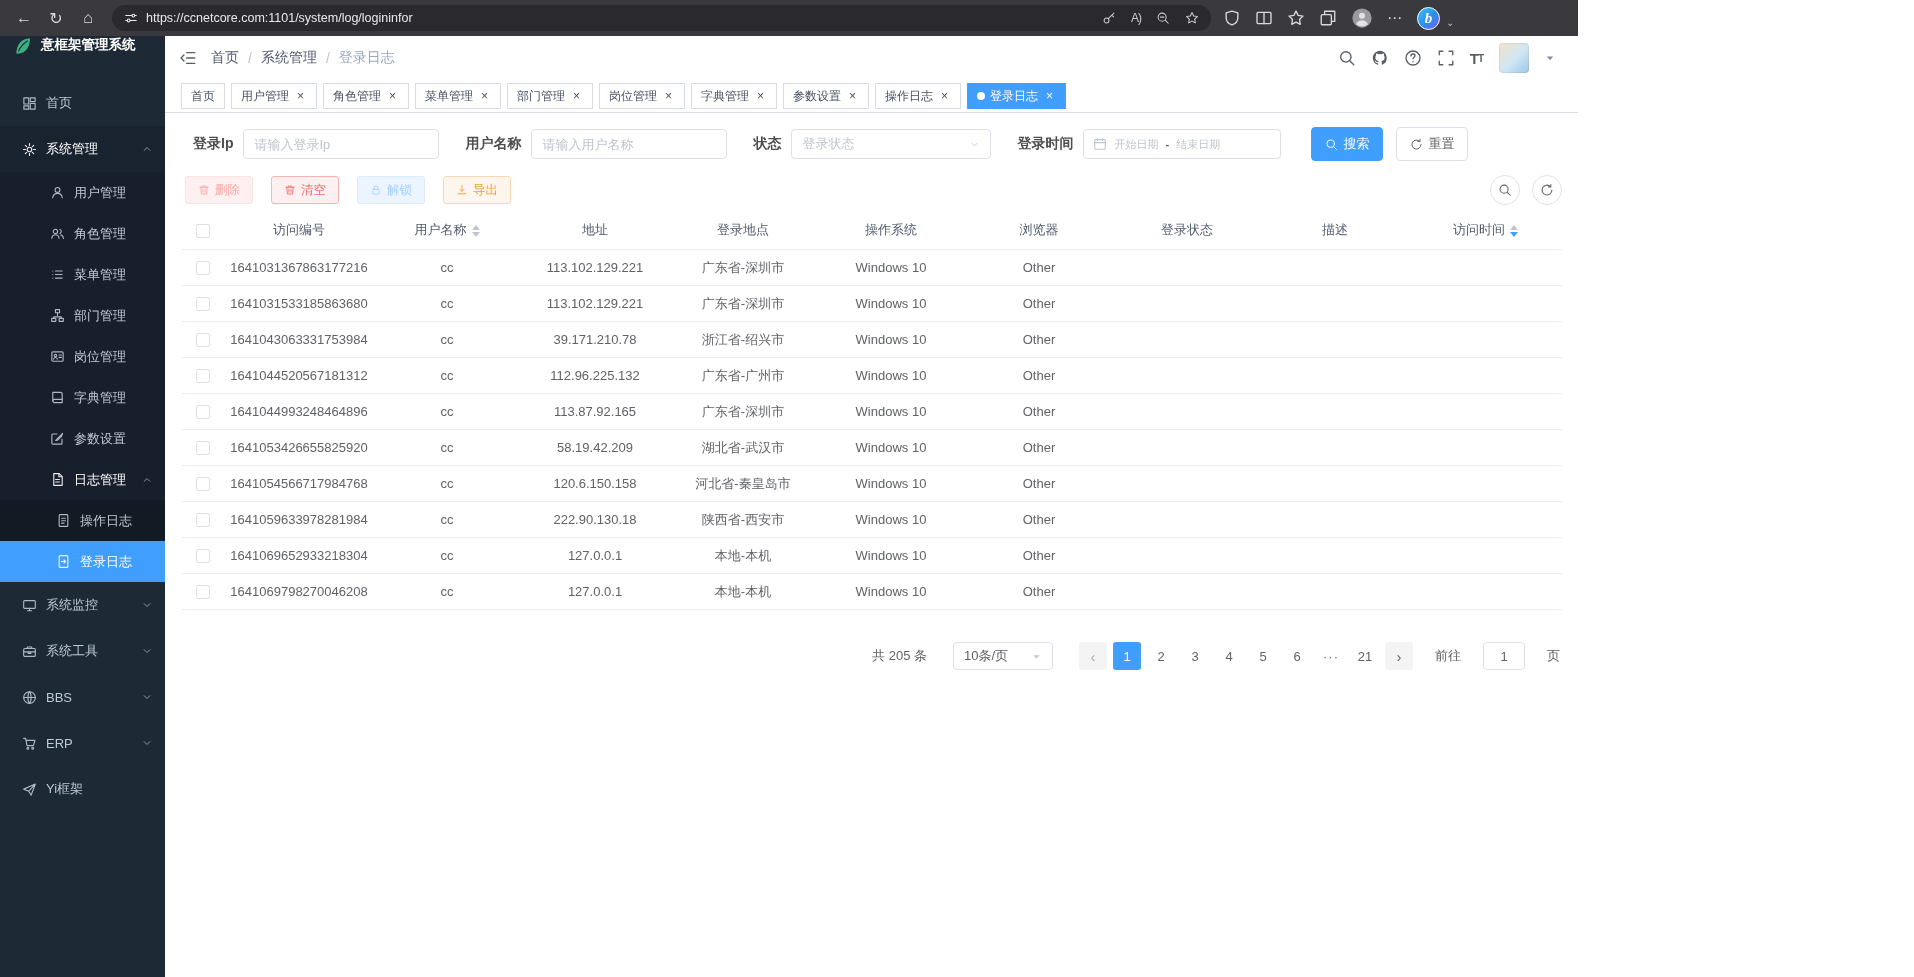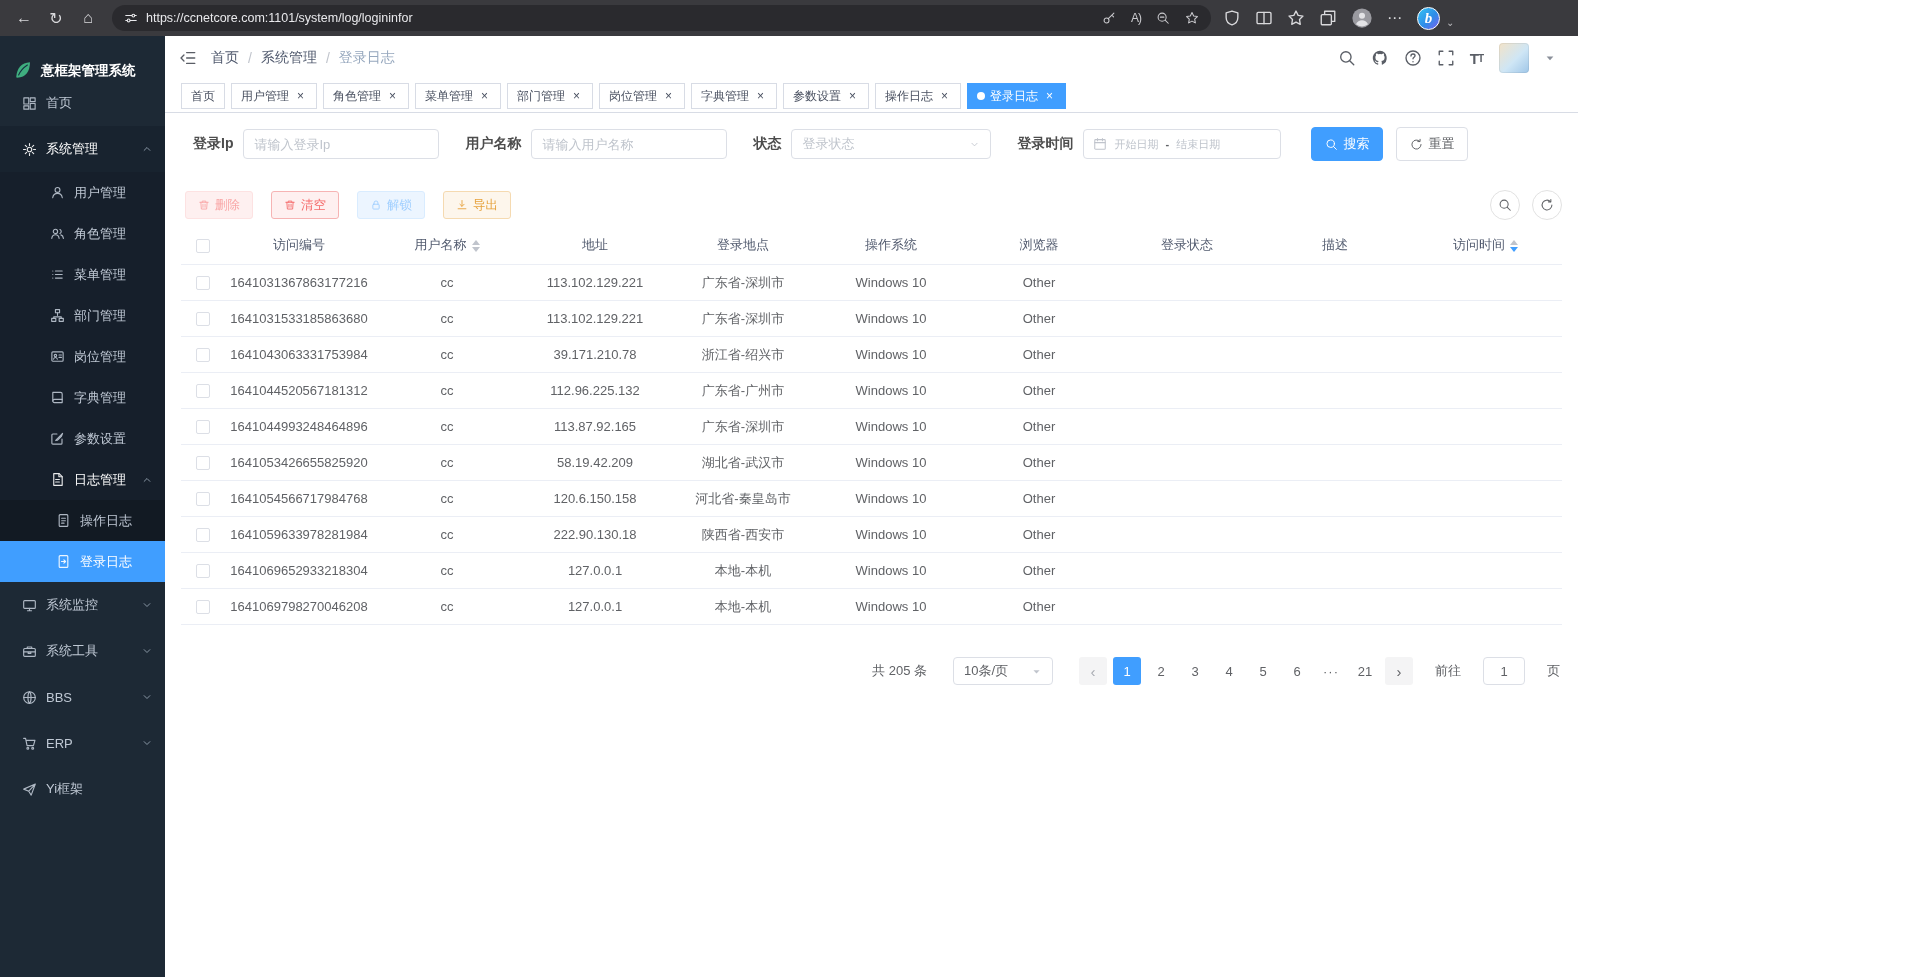--- a/index.html
+++ b/index.html
@@ -19,21 +19,21 @@
   .i14{width:14px;height:14px;} .i18{width:18px;height:18px;}
   .ra{font-size:12px;color:#c9c9cd;letter-spacing:-1px;}
   .bavatar{width:22px;height:22px;}
   .more-dots{font-size:15px;letter-spacing:1px;}
   .copilot{width:23px;height:23px;border-radius:50%;background:linear-gradient(135deg,#35c3f3 0%,#2e8de8 55%,#7b5ff0 100%);color:#fff;display:flex;align-items:center;justify-content:center;font-family:"Liberation Serif","DejaVu Serif",serif;font-style:italic;font-weight:bold;font-size:15px;border:1.5px solid #fff;box-sizing:border-box;}
   .cop-caret{color:#b9b9bd;font-size:10px;margin-left:-8px;align-self:flex-end;padding-bottom:2px;}
 
   
   .app{display:flex;height:941px;}
   .sidebar{width:165px;flex:0 0 165px;background:#1d2935;color:#bfc8d4;overflow:hidden;}
-  .logo{height:44px;display:flex;align-items:flex-end;gap:8px;padding-left:13px;color:#fff;font-weight:bold;font-size:13.5px;}
+  .logo{height:44px;display:flex;align-items:flex-start;gap:8px;padding-left:13px;color:#fff;font-weight:bold;font-size:13.5px;}
   .logo .icn{width:20px;height:20px;}
   .mi{display:flex;align-items:center;gap:9px;font-size:13px;cursor:pointer;box-sizing:border-box;}
   .mi .micon{width:15px;height:15px;opacity:.9;}
   .l1{height:46px;padding-left:22px;}
   .l2{height:41px;padding-left:50px;background:#161f2b;}
   .l3{height:41px;padding-left:56px;background:#121a23;}
   .mi.open{color:#fff;}
   .l1.open{background:#18232f;}
   .mi.active{background:#409eff;color:#fff;}
   .chev{margin-left:auto;margin-right:12px;width:12px;height:12px;color:#93a1b0;}
@@ -53,21 +53,21 @@
 
   
   .tabs{height:33px;border-bottom:1px solid #d8dce5;display:flex;align-items:center;padding:0 16px;gap:6px;box-sizing:border-box;background:#fff;}
   .tab{height:26px;border:1px solid #d8dce5;background:#fff;padding:0 9px;font-size:12px;color:#495060;display:flex;align-items:center;gap:5px;cursor:pointer;box-sizing:border-box;white-space:nowrap;}
   .tab .dot{width:8px;height:8px;border-radius:50%;background:#fff;}
   .tab.active{background:#409eff;border-color:#409eff;color:#fff;}
   .tclose{font-size:12px;line-height:1;width:13px;height:13px;display:flex;align-items:center;justify-content:center;border-radius:50%;}
 
   
   .content{padding:14px 16px 0;flex:1;}
-  .filter-row{display:flex;align-items:center;padding-left:12px;margin-bottom:29px;}
+  .filter-row{display:flex;align-items:center;padding-left:12px;margin-bottom:14px;}
   .flabel{font-size:14px;font-weight:700;color:#4d4d4d;margin-right:10px;white-space:nowrap;}
   .flabel.g{margin-left:26px;}
   .tinput{width:196px;height:30px;border:1px solid #dcdfe6;border-radius:4px;padding:0 10px;font-size:13px;color:#606266;box-sizing:border-box;outline:none;background:#fff;font-family:inherit;}
   .tinput::placeholder{color:#bfc4cc;}
   .selbox{width:200px;height:30px;border:1px solid #dcdfe6;border-radius:4px;display:flex;align-items:center;padding:0 10px;box-sizing:border-box;font-size:13px;cursor:pointer;background:#fff;}
   .selbox .ph{color:#bfc4cc;}
   .sel-caret{margin-left:auto;width:11px;height:11px;color:#c0c4cc;}
   .datebox{width:198px;height:30px;border:1px solid #dcdfe6;border-radius:4px;display:flex;align-items:center;gap:7px;padding:0 9px;box-sizing:border-box;font-size:11px;cursor:pointer;background:#fff;}
   .datebox .ph{color:#bfc4cc;}
   .dicon{width:14px;height:14px;color:#c0c4cc;}

